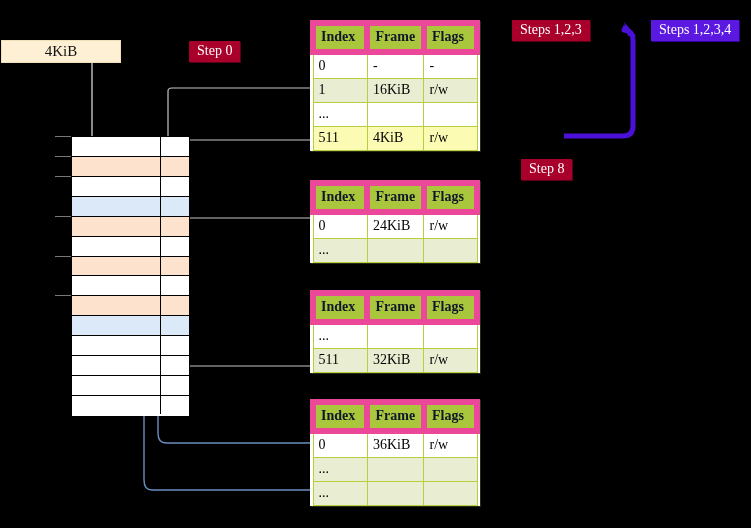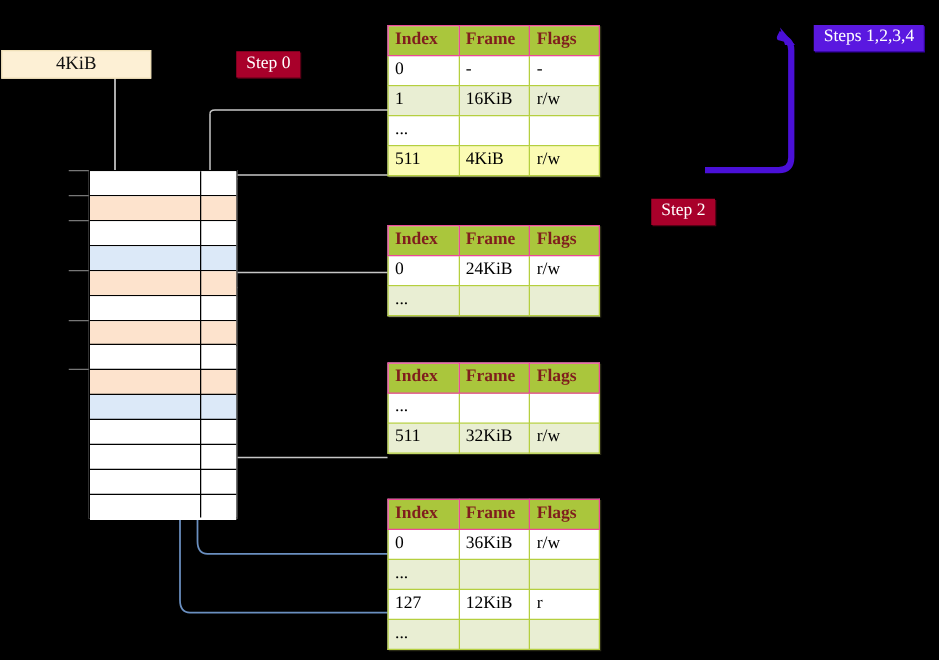--- a/index.html
+++ b/index.html
@@ -27,22 +27,22 @@
   .memrow.peach{background:#fde3cd;}
   .memrow.blue{background:#dce9f8;}
   .tick{position:absolute;height:0;border-top:1px solid #777;width:16px;left:55px;}
 
   
   .ptable{position:absolute;border-collapse:collapse;
           font-size:14px;line-height:16px;background:#fff;}
   .ptable td,.ptable th{border:1px solid #b5cf3f;padding:3px 5px 4px 5px;
           height:15px;box-sizing:border-box;text-align:left;vertical-align:middle;
           font-weight:normal;}
-  .ptable th{background:#aac63c;color:#7f1d1d;font-weight:bold;
-          border:1px solid #ec4899;font-size:14px;}
+  .ptable th{background:#aac63c;color:#0f172a;font-weight:bold;
+          border:6px solid #ec4899;font-size:14px;}
   .ptable td.c0{width:57px;}
   .ptable td.c1{width:57px;}
   .ptable td.c2{width:56px;}
   .ptable th.c0{width:57px;}
   .ptable th.c1{width:57px;}
   .ptable th.c2{width:56px;}
   tr.alt td{background:#e9eed3;}
   tr.plain td{background:#ffffff;}
   td.hl{background:#fbfbb4 !important;}
   .ptable{box-shadow:1px 1px 0 rgba(120,120,60,.35);}
@@ -98,22 +98,23 @@
 
     <path d="M 310,490 L 152,490 Q 144,490 144,480 L 144,334" stroke="#6a8fc0" stroke-width="1.4" fill="none" marker-end="url(#ablue)"></path>
 
     <path d="M 564,136 L 623,136 Q 633,136 633,126 L 633,40 Q 633,31 624,30 L 626,26" stroke="#4a10d8" stroke-width="5" fill="none" stroke-linejoin="round"></path>
     <path d="M 636,36 L 624,22 L 628,36 Z" fill="#4a10d8"></path>
   </svg>
 
   <div class="kib-label" style="left:1px;top:40px;width:118px;height:21px;">4KiB</div>
 
   <div class="badge red" style="left:189px;top:41px;text-align:center;">Step 0</div>
+  <div class="badge red" style="left:512px;top:20px;">Steps 1,2,3</div>
   <div class="badge blue" style="left:651px;top:20px;text-align:center;">Steps 1,2,3,4</div>
-  <div class="badge red" style="left:521px;top:159px;">Step 2</div>
+  <div class="badge red" style="left:521px;top:159px;">Step 8</div>
 
   <div id="memcol" class="memcol">
       <div class="memrow white" style="top: 0px; height: 19.9286px;"></div>
       <div class="memrow peach" style="top: 19.9286px; height: 19.9286px;"></div>
       <div class="memrow white" style="top: 39.8571px; height: 19.9286px;"></div>
       <div class="memrow blue" style="top: 59.7857px; height: 19.9286px;"></div>
       <div class="memrow peach" style="top: 79.7143px; height: 19.9286px;"></div>
       <div class="memrow white" style="top: 99.6429px; height: 19.9286px;"></div>
       <div class="memrow peach" style="top: 119.571px; height: 19.9286px;"></div>
       <div class="memrow white" style="top: 139.5px; height: 19.9286px;"></div>
@@ -219,25 +220,20 @@
         <tr class="plain">
           <td class="c0">0</td>
           <td class="c1">36KiB</td>
           <td class="c2">r/w</td>
         </tr>
         <tr class="alt">
           <td class="c0">...</td>
           <td class="c1"></td>
           <td class="c2"></td>
         </tr>
-        <tr class="plain">
-          <td class="c0">127</td>
-          <td class="c1">12KiB</td>
-          <td class="c2">r</td>
-        </tr>
         <tr class="alt">
           <td class="c0">...</td>
           <td class="c1"></td>
           <td class="c2"></td>
         </tr>
       </tbody>
     </table>
 
 </div>
 

